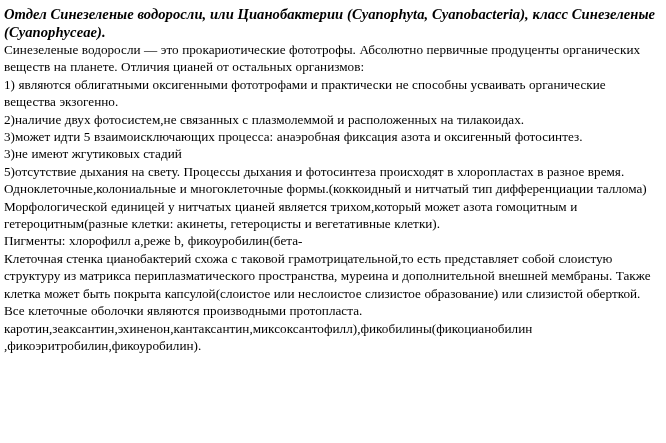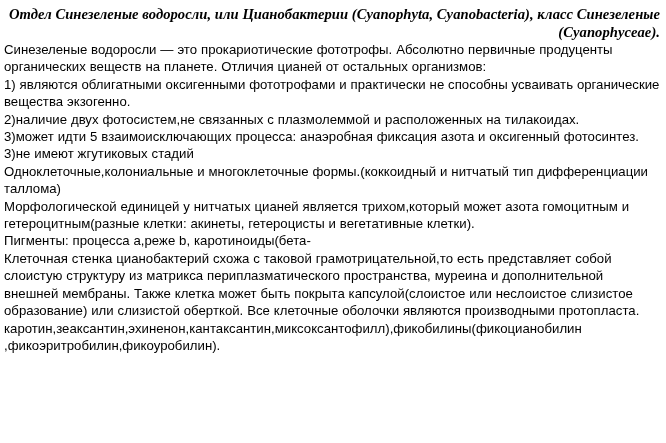--- a/index.html
+++ b/index.html
@@ -20,24 +20,23 @@
     width: 666px;
   }
   .heading {
     font-family: "Liberation Serif", serif;
     font-weight: bold;
     font-style: italic;
     font-size: 14.6px;
     line-height: 17.5px;
     margin: 0 0 0 0;
     letter-spacing: 0.05px;
-    text-align: right;
   }
   .para {
-    font-family: Liberation Sans, sans-serif;
+    font-family: Liberation Serif, serif;
     font-size: 13.2px;
     line-height: 17.4px;
     margin: 0;
     letter-spacing: 0.01px;
     text-align: left;
     word-spacing: 0.2px;
   }
   .block {
     margin: 0;
   }
@@ -47,19 +46,20 @@
 
 <div class="page">
 
   <h1 class="heading">Отдел Синезеленые водоросли, или Цианобактерии (Cyanophyta, Cyanobacteria), класс Синезеленые (Cyanophyceae).</h1>
 
   <p class="para block">Синезеленые водоросли — это прокариотические фототрофы. Абсолютно первичные продуценты органических веществ на планете. Отличия цианей от остальных организмов:</p>
   <p class="para block">1) являются облигатными оксигенными фототрофами и практически не способны усваивать органические вещества экзогенно.</p>
   <p class="para block">2)наличие двух фотосистем,не связанных с плазмолеммой и расположенных на тилакоидах.</p>
   <p class="para block">3)может идти 5 взаимоисключающих процесса: анаэробная фиксация азота и оксигенный фотосинтез.</p>
   <p class="para block">3)не имеют жгутиковых стадий</p>
+  <p class="para block">5)отсутствие дыхания на свету. Процессы дыхания и фотосинтеза происходят в хлоропластах в разное время.</p>
   <p class="para block">Одноклеточные,колониальные и многоклеточные формы.(коккоидный и нитчатый тип дифференциации таллома)</p>
   <p class="para block">Морфологической единицей у нитчатых цианей является трихом,который может азота гомоцитным и гетероцитным(разные клетки: акинеты, гетероцисты и вегетативные клетки).</p>
-  <p class="para block">Пигменты: процесса а,реже b, каротиноиды(бета-</p>
+  <p class="para block">Пигменты: хлорофилл а,реже b, фикоуробилин(бета-</p>
   <p class="para block">Клеточная стенка цианобактерий схожа с таковой грамотрицательной,то есть представляет собой слоистую структуру из матрикса периплазматического пространства, муреина и дополнительной внешней мембраны. Также клетка может быть покрыта капсулой(слоистое или неслоистое слизистое образование) или слизистой оберткой. Все клеточные оболочки являются производными протопласта.</p>
   <p class="para block">каротин,зеаксантин,эхиненон,кантаксантин,миксоксантофилл),фикобилины(фикоцианобилин ,фикоэритробилин,фикоуробилин).</p>
 
 </div>
 
 </body></html>

